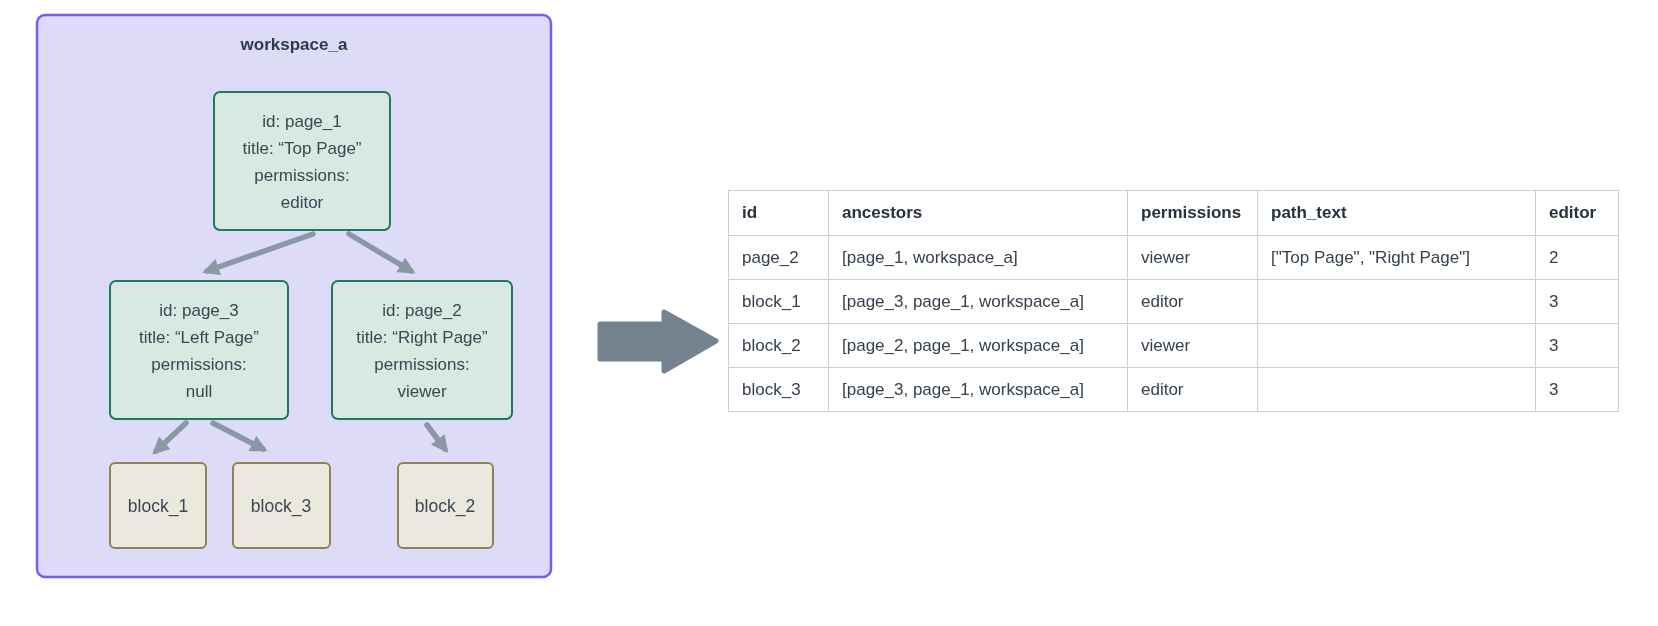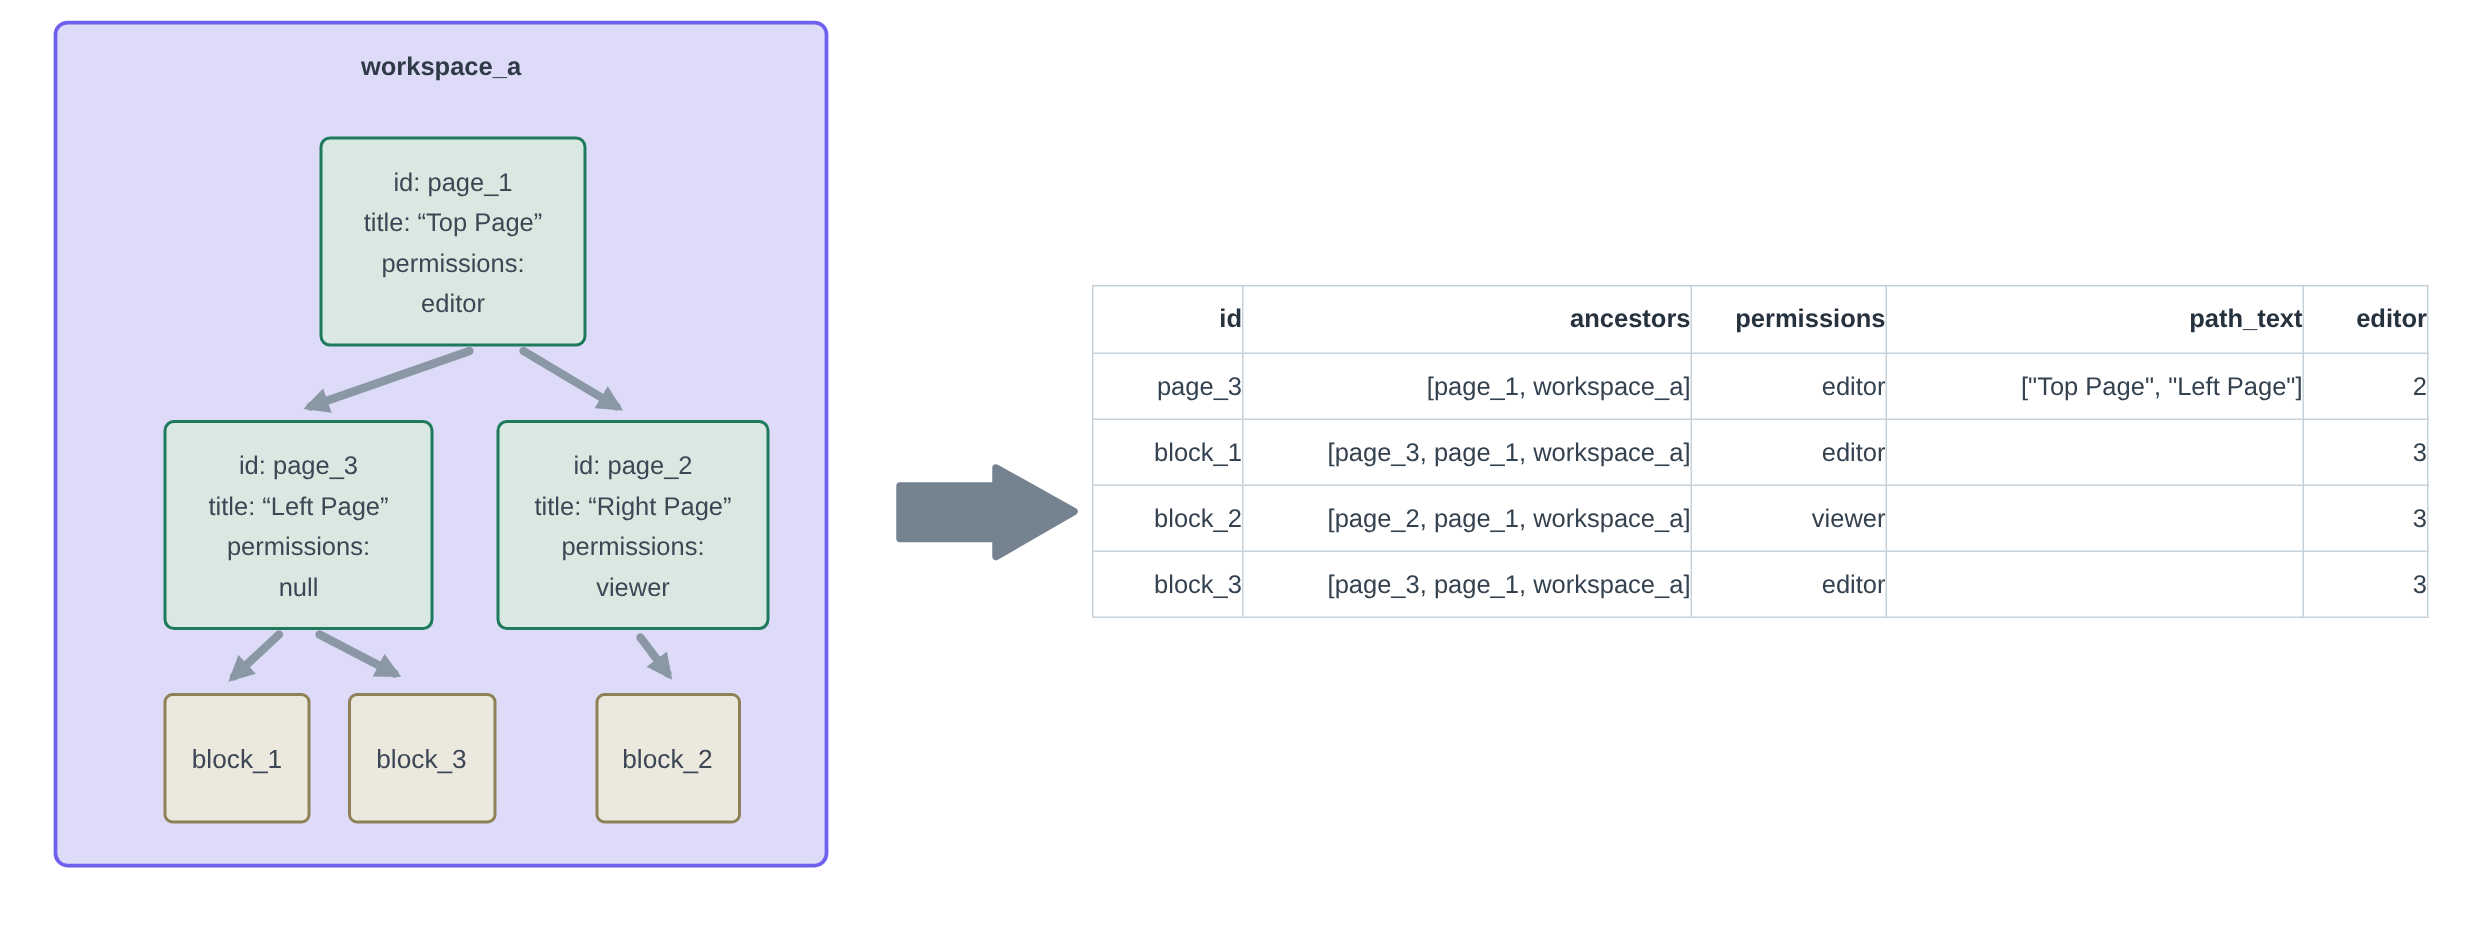--- a/index.html
+++ b/index.html
@@ -11,21 +11,21 @@
   .node-line{font-size:17px;}
   .block-label{font-size:17.5px;}
   table.result{
     position:absolute;left:728px;top:190px;width:890px;
     border-collapse:collapse;table-layout:fixed;
     font-size:17px;color:#34414f;background:#ffffff;
   }
   table.result th,table.result td{
     border:1px solid #c6d2da;
     padding:0 0 0 13px;
-    text-align:right;
+    text-align:left;
     white-space:nowrap;
     overflow:hidden;
     font-weight:normal;
   }
   table.result th{height:44px;font-weight:bold;color:#26323e;}
   table.result td{height:43px;}
 </style>
 </head>
 <body>
 
@@ -101,24 +101,24 @@
       <tr>
         <th>id</th>
         <th>ancestors</th>
         <th>permissions</th>
         <th>path_text</th>
         <th>editor</th>
       </tr>
     </thead>
     <tbody>
       <tr>
-        <td>page_3</td>
+        <td>page_2</td>
         <td>[page_1, workspace_a]</td>
-        <td>editor</td>
-        <td>["Top Page", "Left Page"]</td>
+        <td>viewer</td>
+        <td>["Top Page", "Right Page"]</td>
         <td>2</td>
       </tr>
       <tr>
         <td>block_1</td>
         <td>[page_3, page_1, workspace_a]</td>
         <td>editor</td>
         <td></td>
         <td>3</td>
       </tr>
       <tr>

